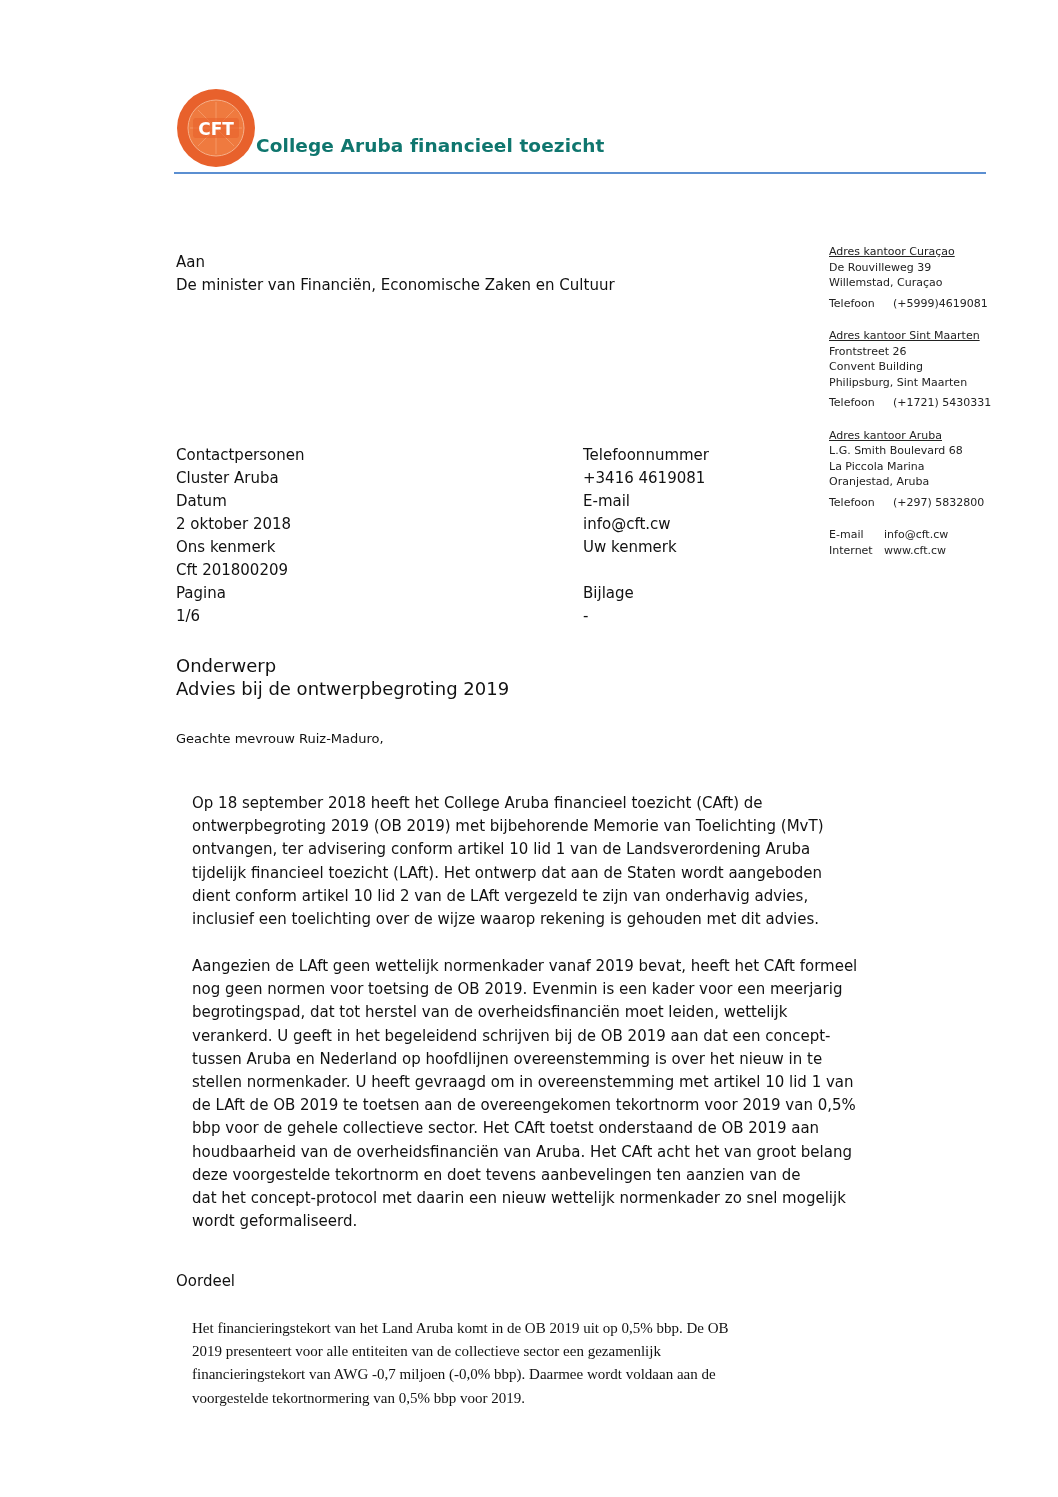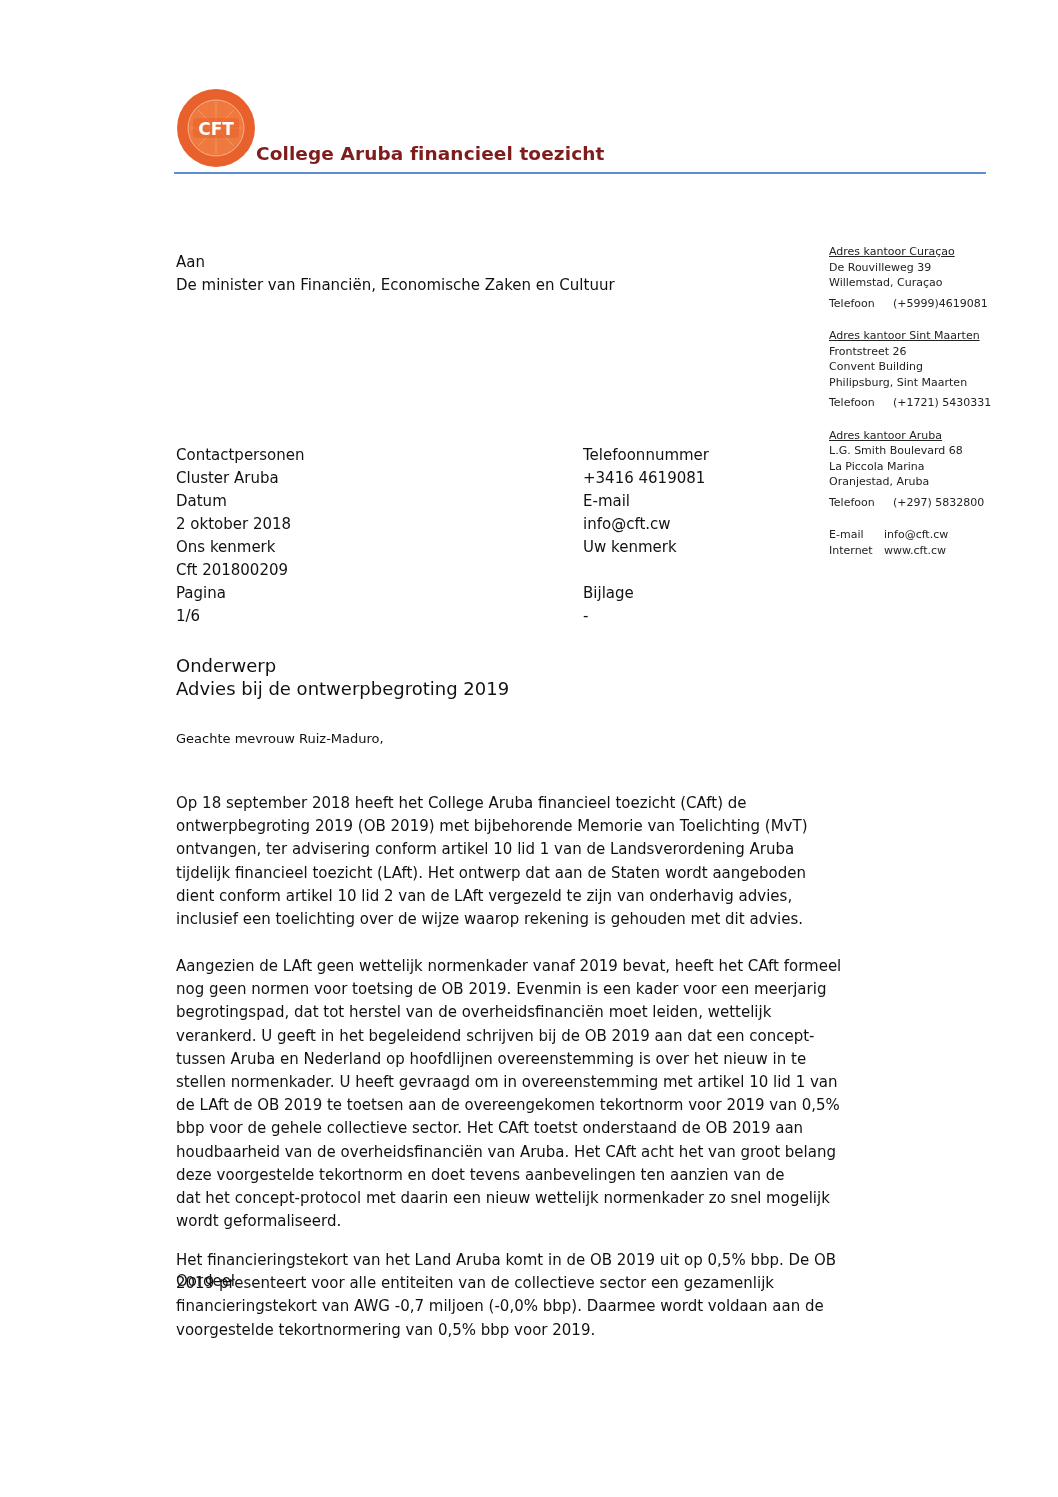--- a/index.html
+++ b/index.html
@@ -1,40 +1,40 @@
 <!DOCTYPE html>
 <html><head>
   <meta charset="utf-8">
   <style>
     html, body { margin:0; padding:0; background:#ffffff; }
     body { width:1058px; height:1497px; position:relative; overflow:hidden;
       font-family:"DejaVu Sans", sans-serif; color:#111; }
     .logo { position:absolute; left:176px; top:88px; width:80px; height:80px; }
-    .org-title { position:absolute; left:256px; top:143px; font-size:18.5px; font-weight:bold; color:#7f1d1d; letter-spacing:0.1px; }
+    .org-title { position:absolute; left:256px; top:135px; font-size:18.5px; font-weight:bold; color:#0f766e; letter-spacing:0.1px; }
     .header-rule { position:absolute; left:174px; top:172px; width:812px; height:2px; background:#5b8fd1; }
 
     .addr { position:absolute; left:829px; top:244px; font-size:11px; line-height:15.5px; color:#222; }
     .addr .block { margin-bottom:11px; }
     .addr .u { text-decoration:underline; }
     .addr .tel { margin-top:5px; }
     .addr .lbl { display:inline-block; width:64px; }
     .addr .lbl2 { display:inline-block; width:55px; }
 
     .recipient { position:absolute; left:176px; top:251px; font-size:15px; line-height:23px; }
     .meta-left { position:absolute; left:176px; top:444px; font-size:15px; line-height:23px; }
     .meta-right { position:absolute; left:583px; top:444px; font-size:15px; line-height:23px; }
     .subject { position:absolute; left:176px; top:654px; font-size:18px; line-height:23px; }
     .salutation { position:absolute; left:176px; top:727px; font-size:13px; line-height:23px; }
 
     .body-text { position:absolute; left:176px; width:720px; font-size:15px; line-height:23.2px; white-space:nowrap; }
     .p1 { top:792px; }
     .p2 { top:955px; }
     .heading { position:absolute; left:176px; top:1272px; font-size:15px; font-weight:normal; }
-    .p3 { top:1249px; }
-    .line { display:block; }
+    .p3 { top:1317px;font-family:Liberation Serif, serif; }
+    .line { display:block;margin-left:16px; }
   </style>
 </head>
 <body>
 
 <div class="logo">
   <svg width="80" height="80" viewBox="0 0 80 80">
     <circle cx="40" cy="40" r="39" fill="#e8612c"></circle>
     <circle cx="40" cy="40" r="28" fill="#ef7a3f" stroke="#f6b08a" stroke-width="1"></circle>
     <g stroke="#f7a374" stroke-width="1" opacity="0.7">
       <line x1="40" y1="14" x2="40" y2="66"></line>

